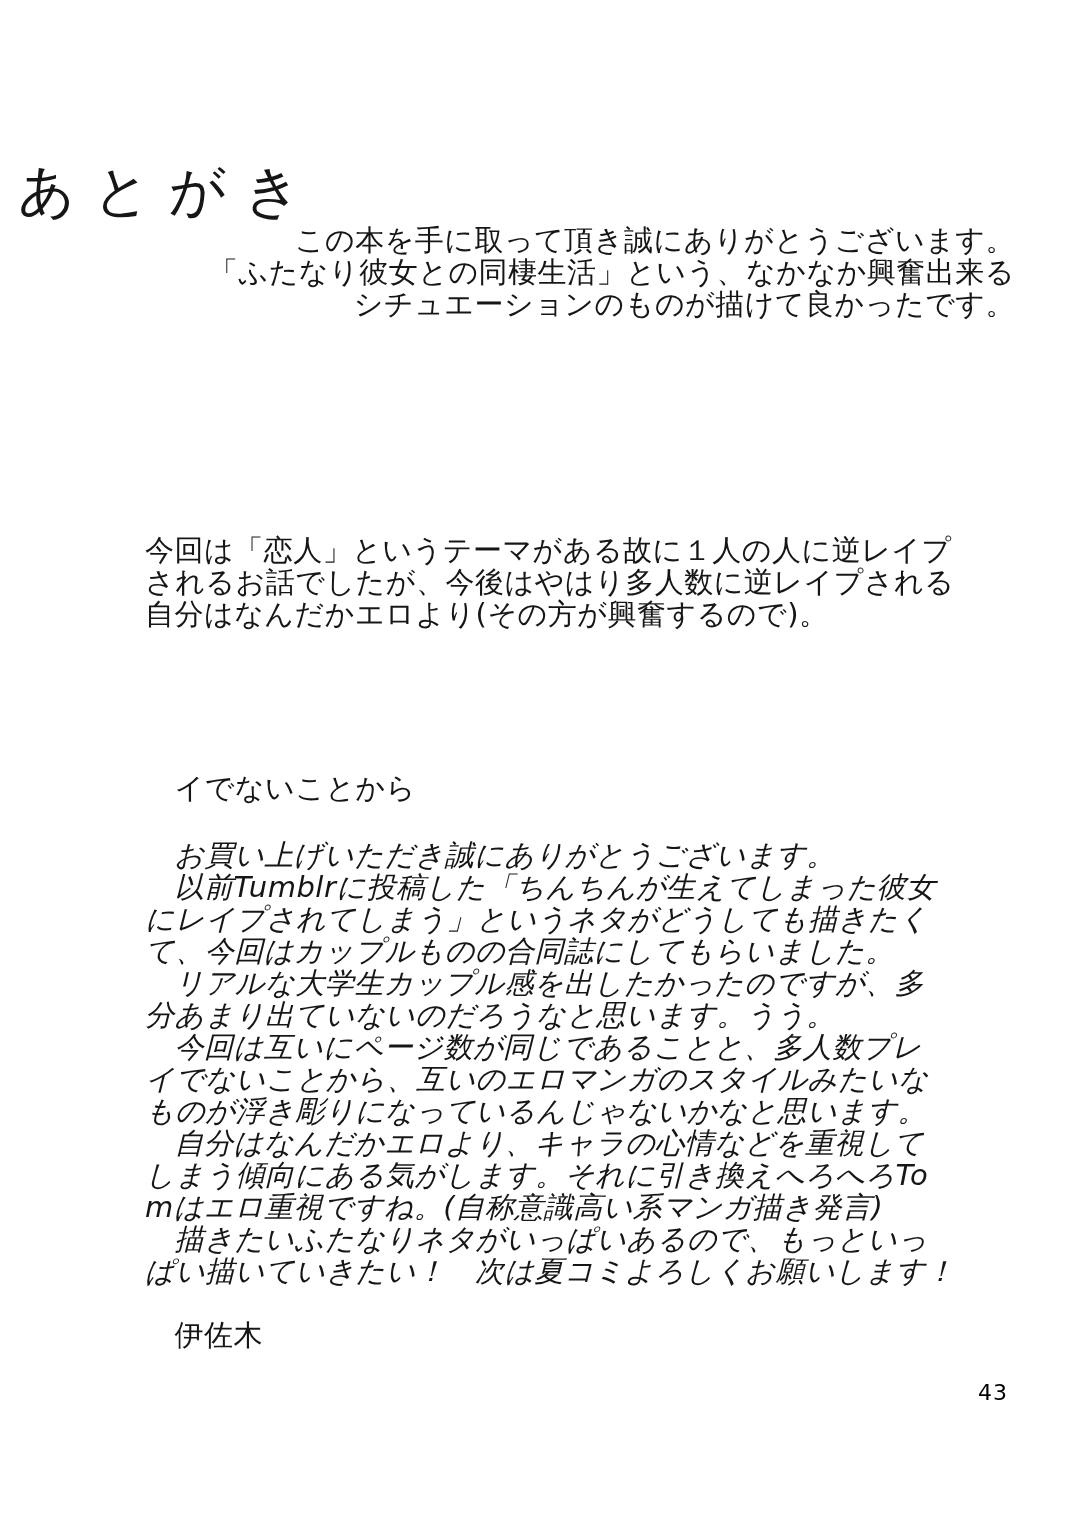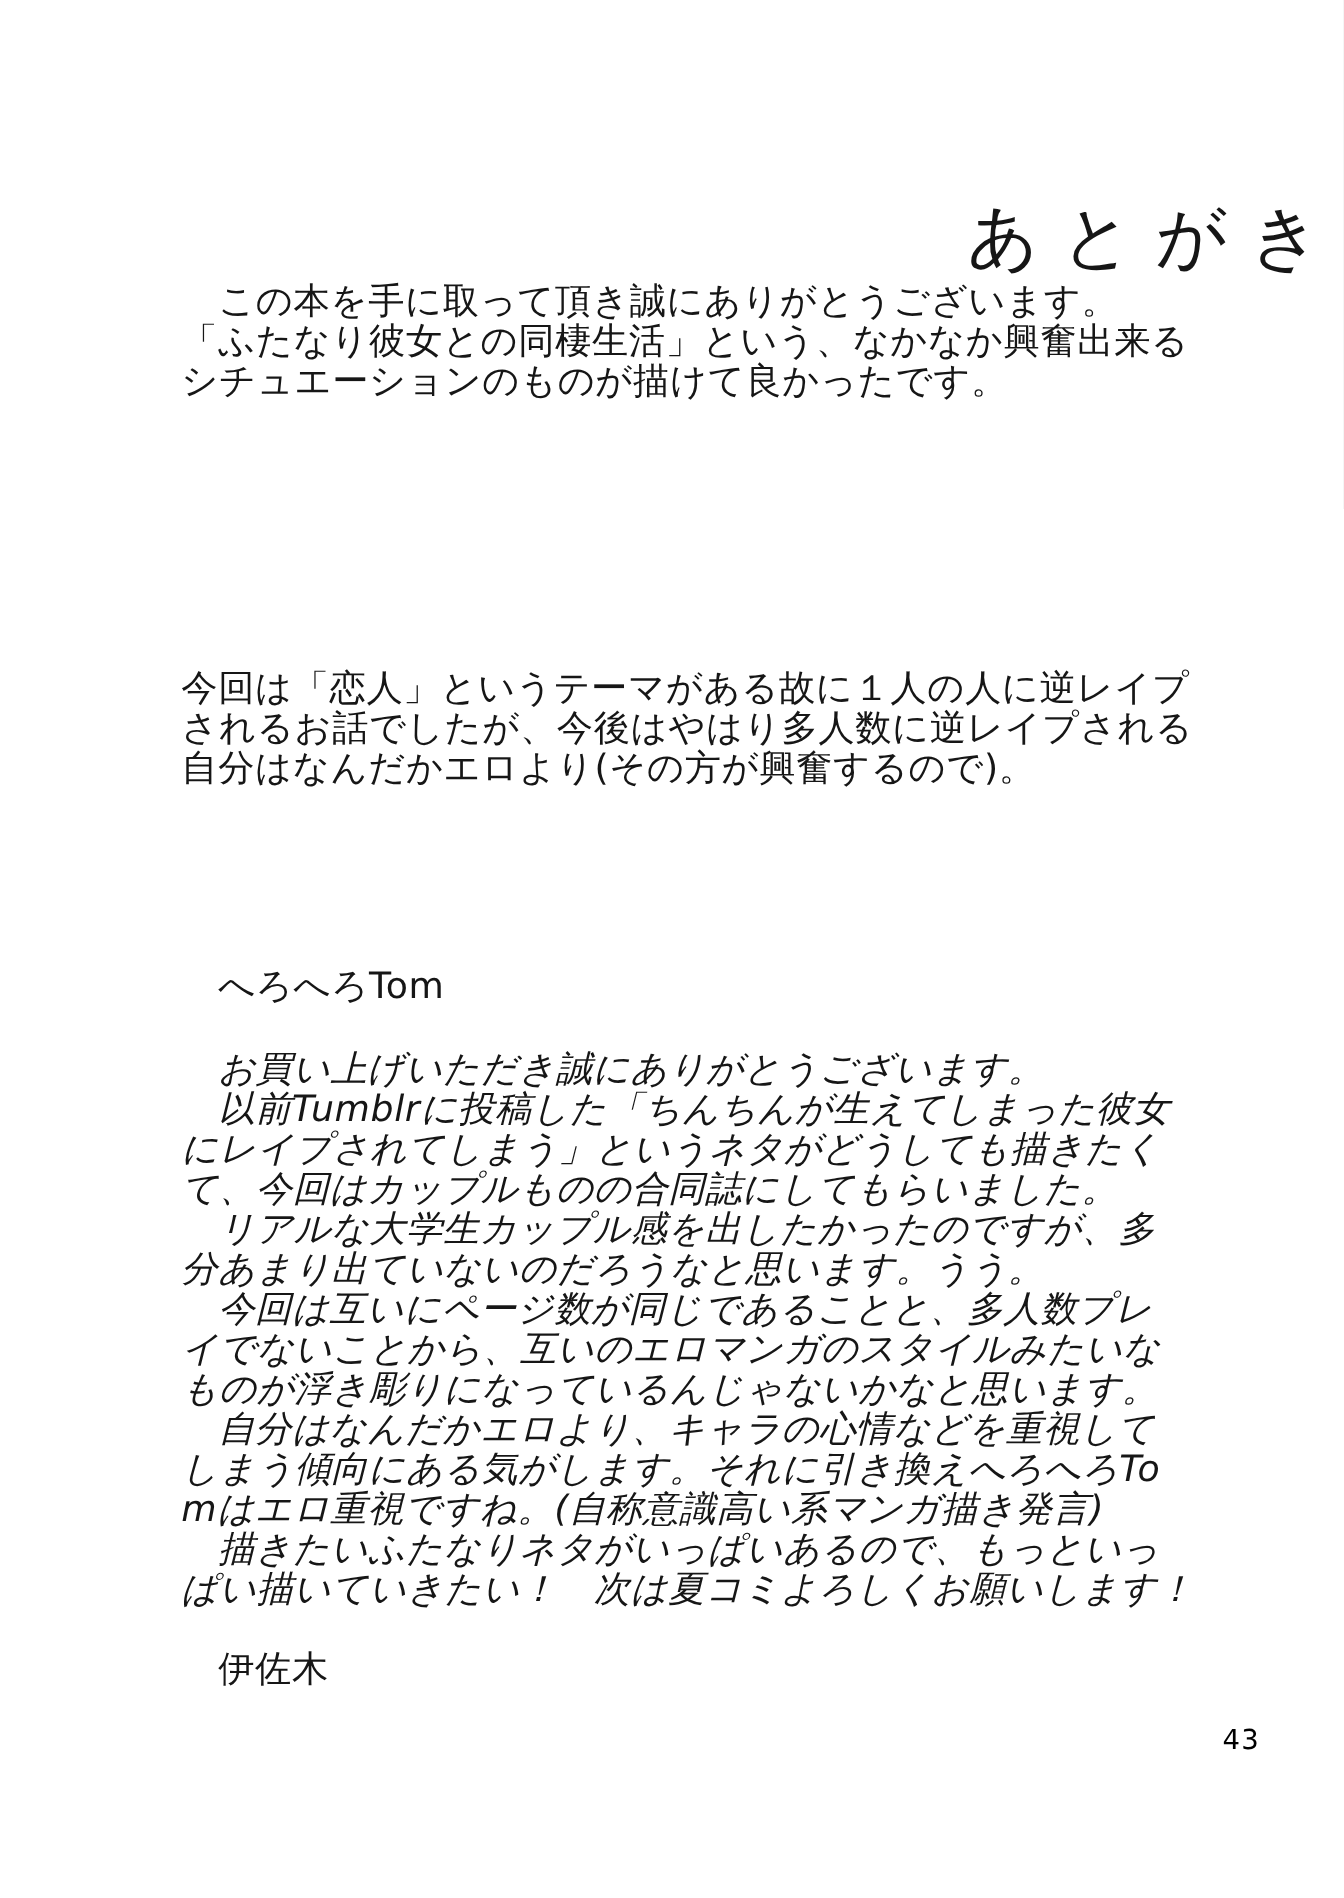--- a/index.html
+++ b/index.html
@@ -11,21 +11,21 @@
     background: #ffffff;
     color: #161616;
     font-family: "DejaVu Sans", sans-serif;
     overflow: hidden;
   }
   .title {
     position: absolute;
     top: 118px;
     left: 0;
     width: 100%;
-    text-align: right;
+    text-align: left;
     font-size: 56px;
     line-height: 70px;
     letter-spacing: 18px;
     text-indent: 18px;
     font-weight: 500;
     white-space: nowrap;
   }
   .para {
     position: absolute;
     left: 145px;
@@ -38,21 +38,21 @@
   .sig { white-space: pre-line; }
   .page-number {
     position: absolute;
     left: 978px;
     top: 1380px;
     font-size: 22px;
     color: #000000;
     letter-spacing: 1px;
   }
   
-  .p-thanks        { top: 224px; }
+  .p-thanks        { top: 224px; text-align: right; }
   .p-anecdote      { top: 349px; }
   .p-theme         { top: 534px; }
   .p-promise       { top: 662px; }
   .p-sig-tom       { top: 772px; }
   .p-isaki-note    { top: 839px; font-style: italic; }
   .p-sig-isaki     { top: 1319px; }
 </style>
 </head>
 <body>
 
@@ -63,21 +63,21 @@
   <div class="para p-thanks">　この本を手に取って頂き誠にありがとうございます。
 「ふたなり彼女との同棲生活」という、なかなか興奮出来る
 シチュエーションのものが描けて良かったです。</div>
 
 
   <div class="para p-theme">今回は「恋人」というテーマがある故に１人の人に逆レイプ
 されるお話でしたが、今後はやはり多人数に逆レイプされる
 自分はなんだかエロより(その方が興奮するので)。</div>
 
 
-  <div class="para sig p-sig-tom">　へろへろTom</div>
+  <div class="para sig p-sig-tom">　イでないことから</div>
 
   <div class="para p-isaki-note">　お買い上げいただき誠にありがとうございます。
 　以前Tumblrに投稿した「ちんちんが生えてしまった彼女
 にレイプされてしまう」というネタがどうしても描きたく
 て、今回はカップルものの合同誌にしてもらいました。
 　リアルな大学生カップル感を出したかったのですが、多
 分あまり出ていないのだろうなと思います。うう。
 　今回は互いにページ数が同じであることと、多人数プレ
 イでないことから、互いのエロマンガのスタイルみたいな
 ものが浮き彫りになっているんじゃないかなと思います。

